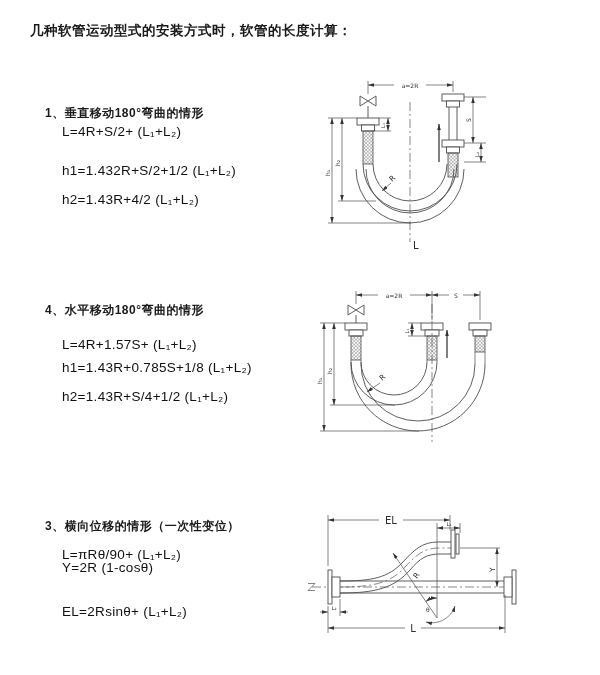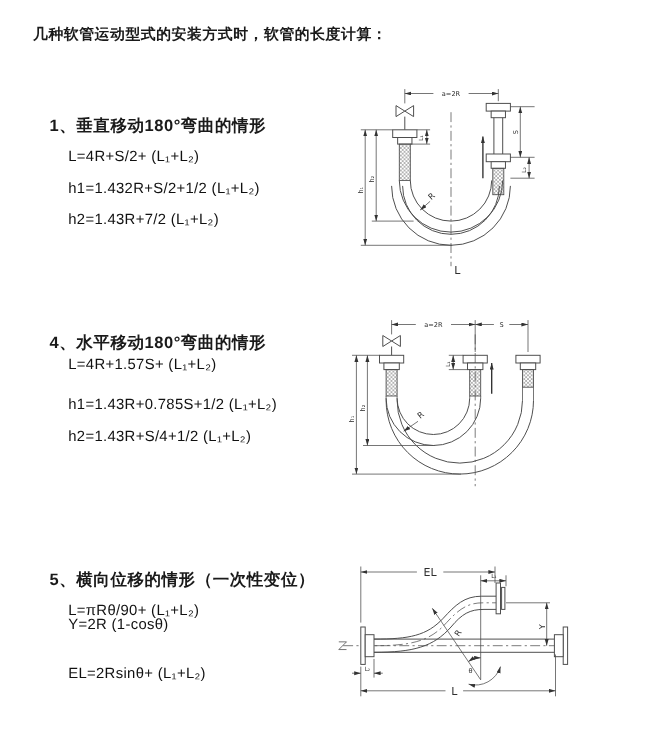--- a/index.html
+++ b/index.html
@@ -3,21 +3,21 @@
 <meta charset="utf-8">
 <style>
   html,body{margin:0;padding:0;}
   body{
     width:600px;height:675px;background:#ffffff;position:relative;overflow:hidden;
     font-family:"Liberation Sans","DejaVu Sans",sans-serif;color:#1a1a1a;
   }
   .page{position:absolute;inset:0;padding-left:32px;}
   .page-title{position:absolute;left:30px;top:22px;font-size:13.5px;font-weight:600;letter-spacing:.5px;}
   .sec{position:absolute;}
-  .heading{position:absolute;left:15px;font-size:15px;font-weight:600;letter-spacing:.5px;white-space:nowrap;}
+  .heading{position:absolute;left:15px;font-size:12px;font-weight:600;letter-spacing:.5px;white-space:nowrap;}
   .formula{position:absolute;left:32px;font-size:13.5px;letter-spacing:.3px;white-space:nowrap;color:#111;}
   svg.diag{position:absolute;overflow:visible;}
   .ln,.dim{stroke:#4d4d4d;stroke-width:.7;fill:none;}
   .fig{stroke:#4d4d4d;stroke-width:.9;fill:#ffffff;}
   .tube{stroke:#4d4d4d;stroke-width:.9;fill:none;}
   .braid{fill:url(#hx);stroke:#4d4d4d;stroke-width:.8;}
   .cl{stroke:#555;stroke-width:.7;fill:none;stroke-dasharray:9 3 2 3;}
   .mv{stroke:#2b2b2b;stroke-width:1.2;fill:none;}
   .knock{fill:#ffffff;stroke:none;}
   text.dlab{fill:#2e2e2e;font-size:6px;font-family:"DejaVu Sans",sans-serif;}
@@ -41,34 +41,34 @@
     </pattern>
   </defs>
 </svg>
 
 <div class="page">
 
   <div class="page-title">几种软管运动型式的安装方式时，软管的长度计算：</div>
 
   <div class="sec" style="left:30px;top:0;">
     <div class="heading" style="top:105px;">1、垂直移动180°弯曲的情形</div>
-    <div class="formula" style="top:134px;">L=4R+S/2+ (L₁+L₂)</div>
+    <div class="formula" style="top:124px;">L=4R+S/2+ (L₁+L₂)</div>
     <div class="formula" style="top:163px;">h1=1.432R+S/2+1/2 (L₁+L₂)</div>
-    <div class="formula" style="top:192px;">h2=1.43R+7/2 (L₁+L₂)</div>
+    <div class="formula" style="top:192px;">h2=1.43R+4/2 (L₁+L₂)</div>
   </div>
 
   <div class="sec" style="left:30px;top:0;">
     <div class="heading" style="top:302px;">4、水平移动180°弯曲的情形</div>
-    <div class="formula" style="top:323px;">L=4R+1.57S+ (L₁+L₂)</div>
-    <div class="formula" style="top:360px;">h1=1.43R+0.785S+1/2 (L₁+L₂)</div>
+    <div class="formula" style="top:337px;">L=4R+1.57S+ (L₁+L₂)</div>
+    <div class="formula" style="top:360px;">h1=1.43R+0.785S+1/8 (L₁+L₂)</div>
     <div class="formula" style="top:389px;">h2=1.43R+S/4+1/2 (L₁+L₂)</div>
   </div>
 
   <div class="sec" style="left:30px;top:0;">
-    <div class="heading" style="top:518px;">5、横向位移的情形（一次性变位）</div>
+    <div class="heading" style="top:518px;">3、横向位移的情形（一次性变位）</div>
     <div class="formula" style="top:547px;text-align:right;">L=πRθ/90+ (L₁+L₂)</div>
     <div class="formula" style="top:560px;">Y=2R (1-cosθ)</div>
     <div class="formula" style="top:604px;">EL=2Rsinθ+ (L₁+L₂)</div>
   </div>
 
   <svg class="diag" style="left:310px;top:70px;" width="280" height="190" viewBox="0 0 280 190">
 
     <path class="ln" d="M58,24 V11 M143,22 V11"></path>
     <line class="dim" x1="58" y1="15" x2="143" y2="15" marker-start="url(#as)" marker-end="url(#ae)"></line>
     <rect class="knock" x="84" y="10.5" width="32" height="9"></rect>

